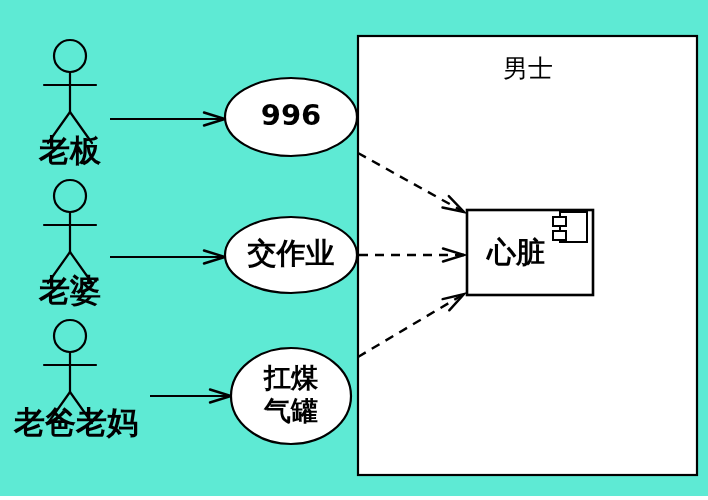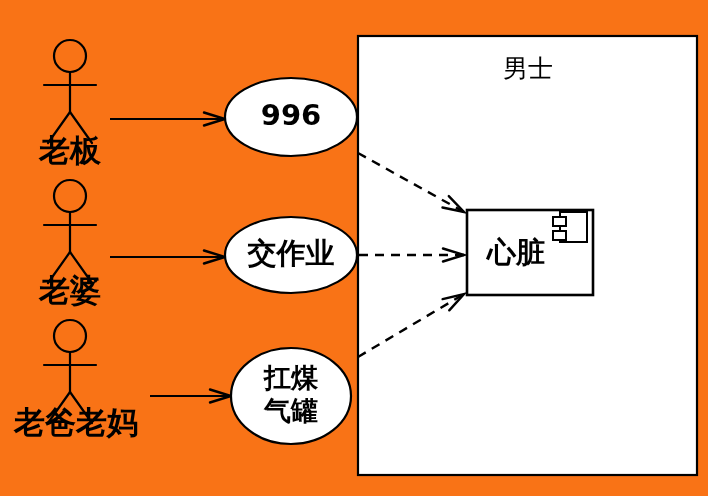--- a/index.html
+++ b/index.html
@@ -11,21 +11,21 @@
   body {
     width: 708px;
     height: 500px;
     overflow: hidden;
     font-family: "DejaVu Sans", "Liberation Sans", sans-serif;
   }
   #diagram-root {
     position: relative;
     width: 708px;
     height: 496px;
-    background: #f97316;
+    background: #5eead4;
   }
   svg.diagram-canvas {
     display: block;
     width: 708px;
     height: 500px;
   }
   .stroke-shape {
     fill: none;
     stroke: #000000;
     stroke-width: 2.2;

